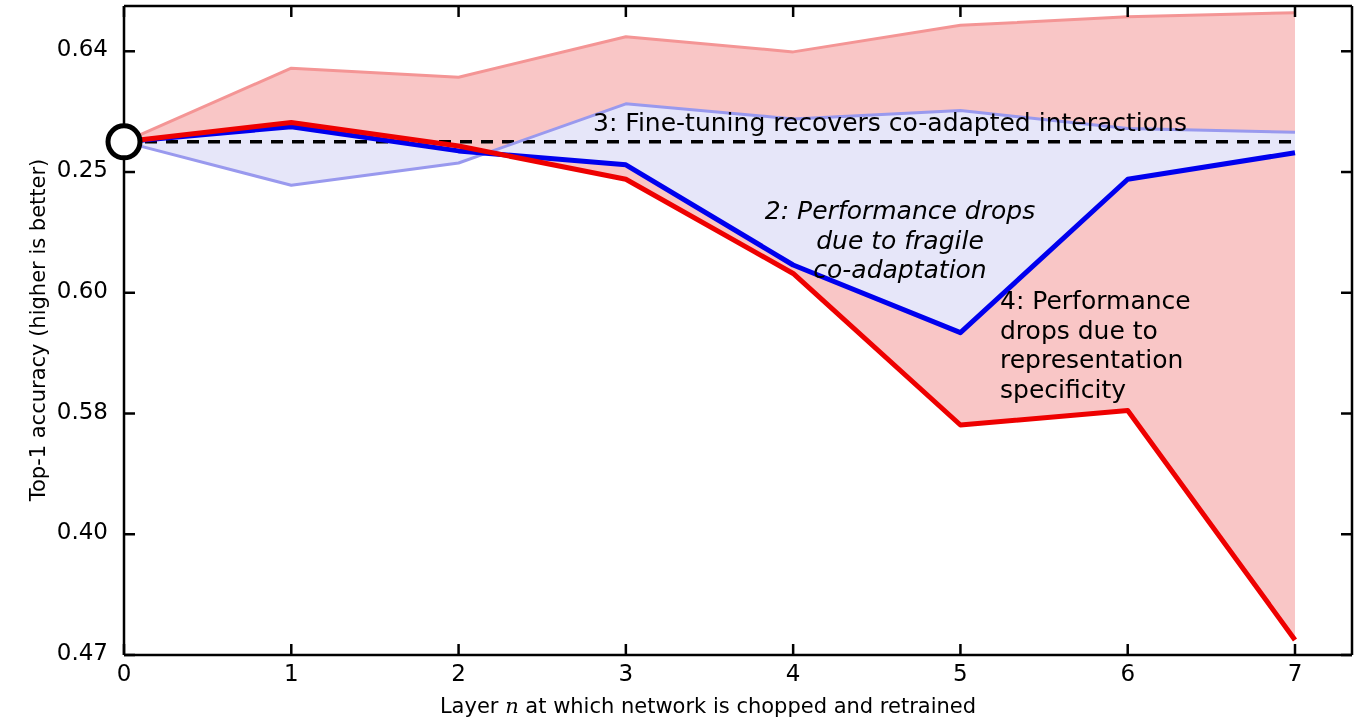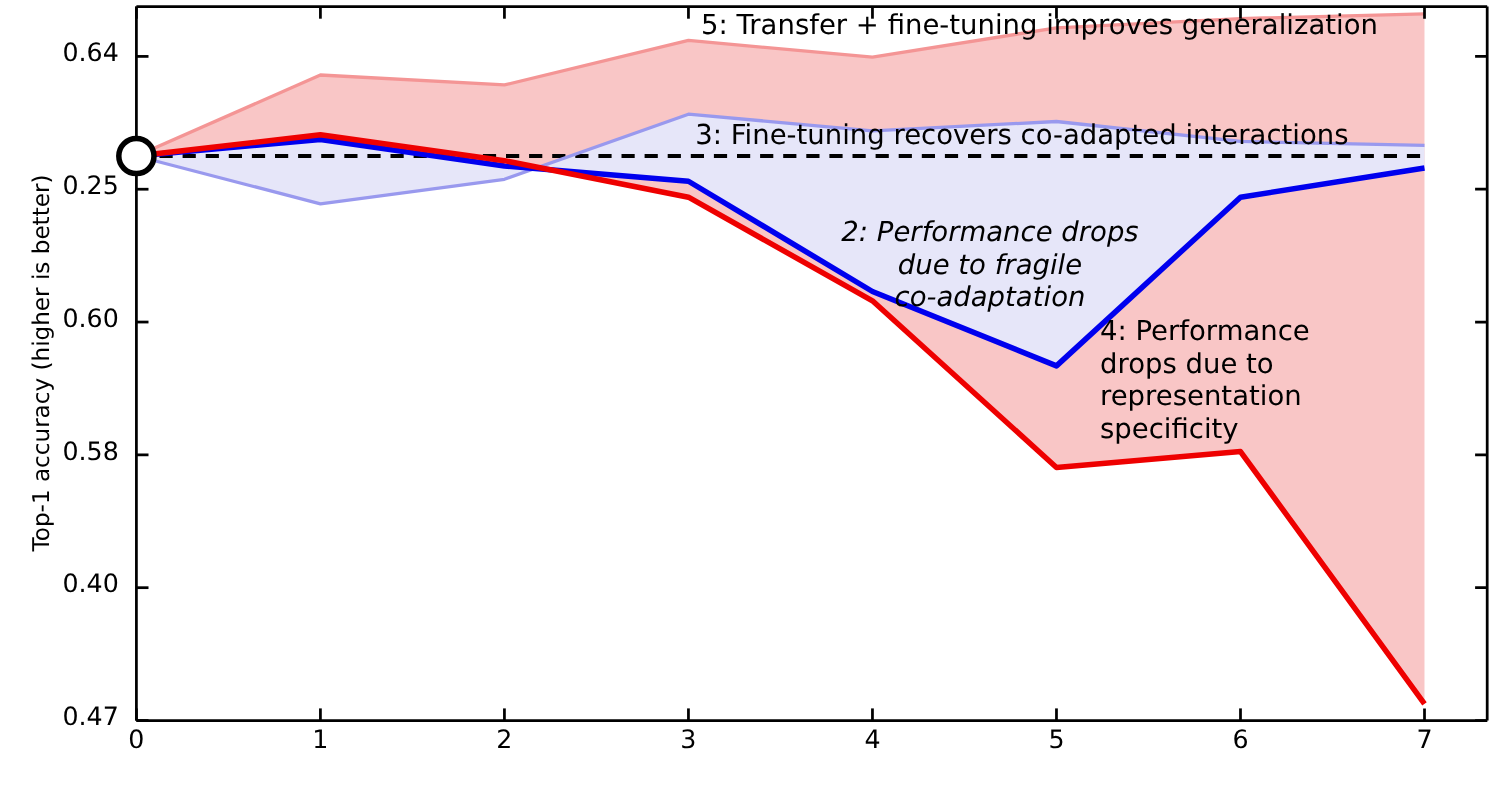--- a/index.html
+++ b/index.html
@@ -130,23 +130,23 @@
       <div class="tick-x" style="left: 438.571px; top: 660px;">2</div>
       <div class="tick-x" style="left: 605.857px; top: 660px;">3</div>
       <div class="tick-x" style="left: 773.143px; top: 660px;">4</div>
       <div class="tick-x" style="left: 940.429px; top: 660px;">5</div>
       <div class="tick-x" style="left: 1107.71px; top: 660px;">6</div>
       <div class="tick-x" style="left: 1275px; top: 660px;">7</div>
     </div>
 
   <div class="ylabel">Top-1 accuracy (higher is better)</div>
 
+  <div class="xlabel"><span>Layer </span><i>n</i><span> at which network is chopped and retrained</span></div>
 
-  <div class="annot center" id="annot-5" style="left:545px;top:8px;width:800px;">5: Transfer + fine-tuning improves generalization</div>
-  <div class="annot center" id="annot-3" style="left:559px;top:108px;width:740px;">3: Fine-tuning recovers co-adapted interactions</div>
+  <div class="annot center" id="annot-3" style="left:520px;top:108px;width:740px;">3: Fine-tuning recovers co-adapted interactions</div>
   <div class="annot center" id="annot-2" style="left:735px;top:196px;width:330px;font-style:italic;">2: Performance drops
 due to fragile
 co-adaptation</div>
   <div class="annot right" id="annot-4" style="left:1000px;top:286px;width:285px;">4: Performance
 drops due to
 representation
 specificity</div>
 
 </div>
 

